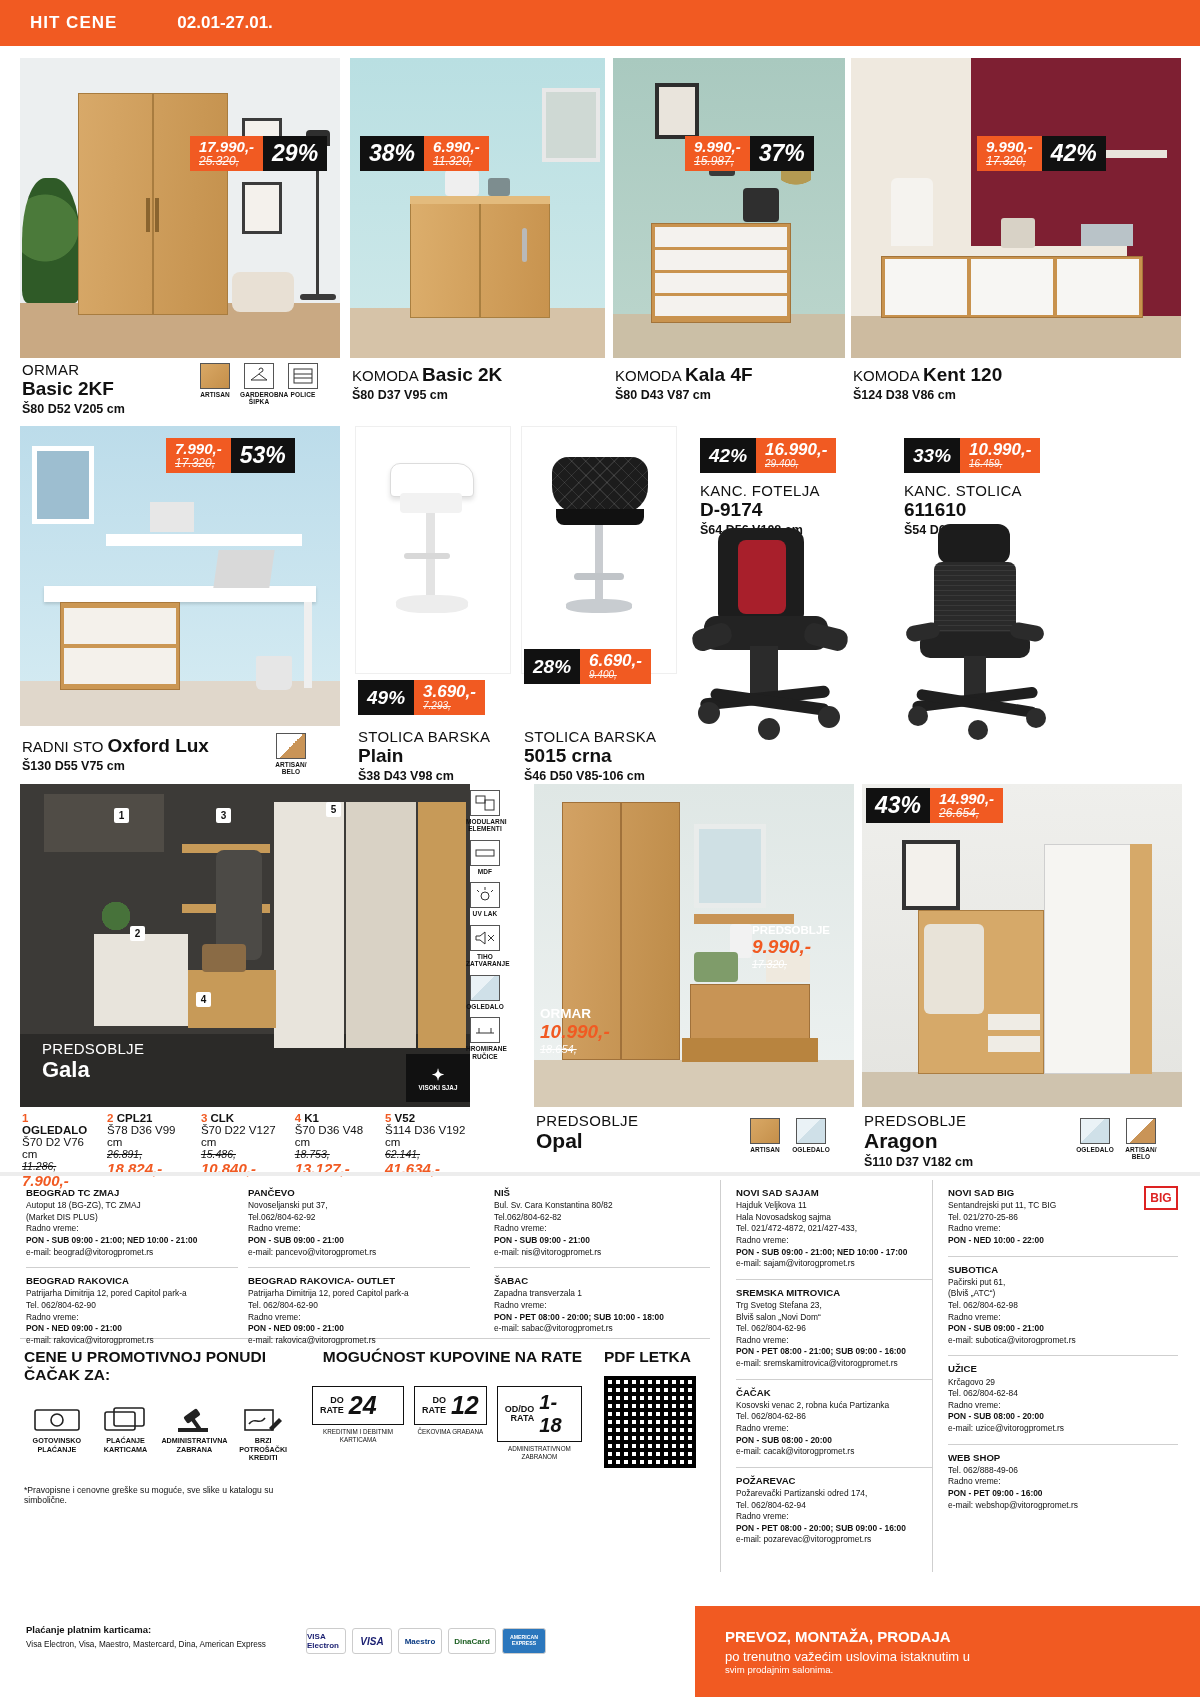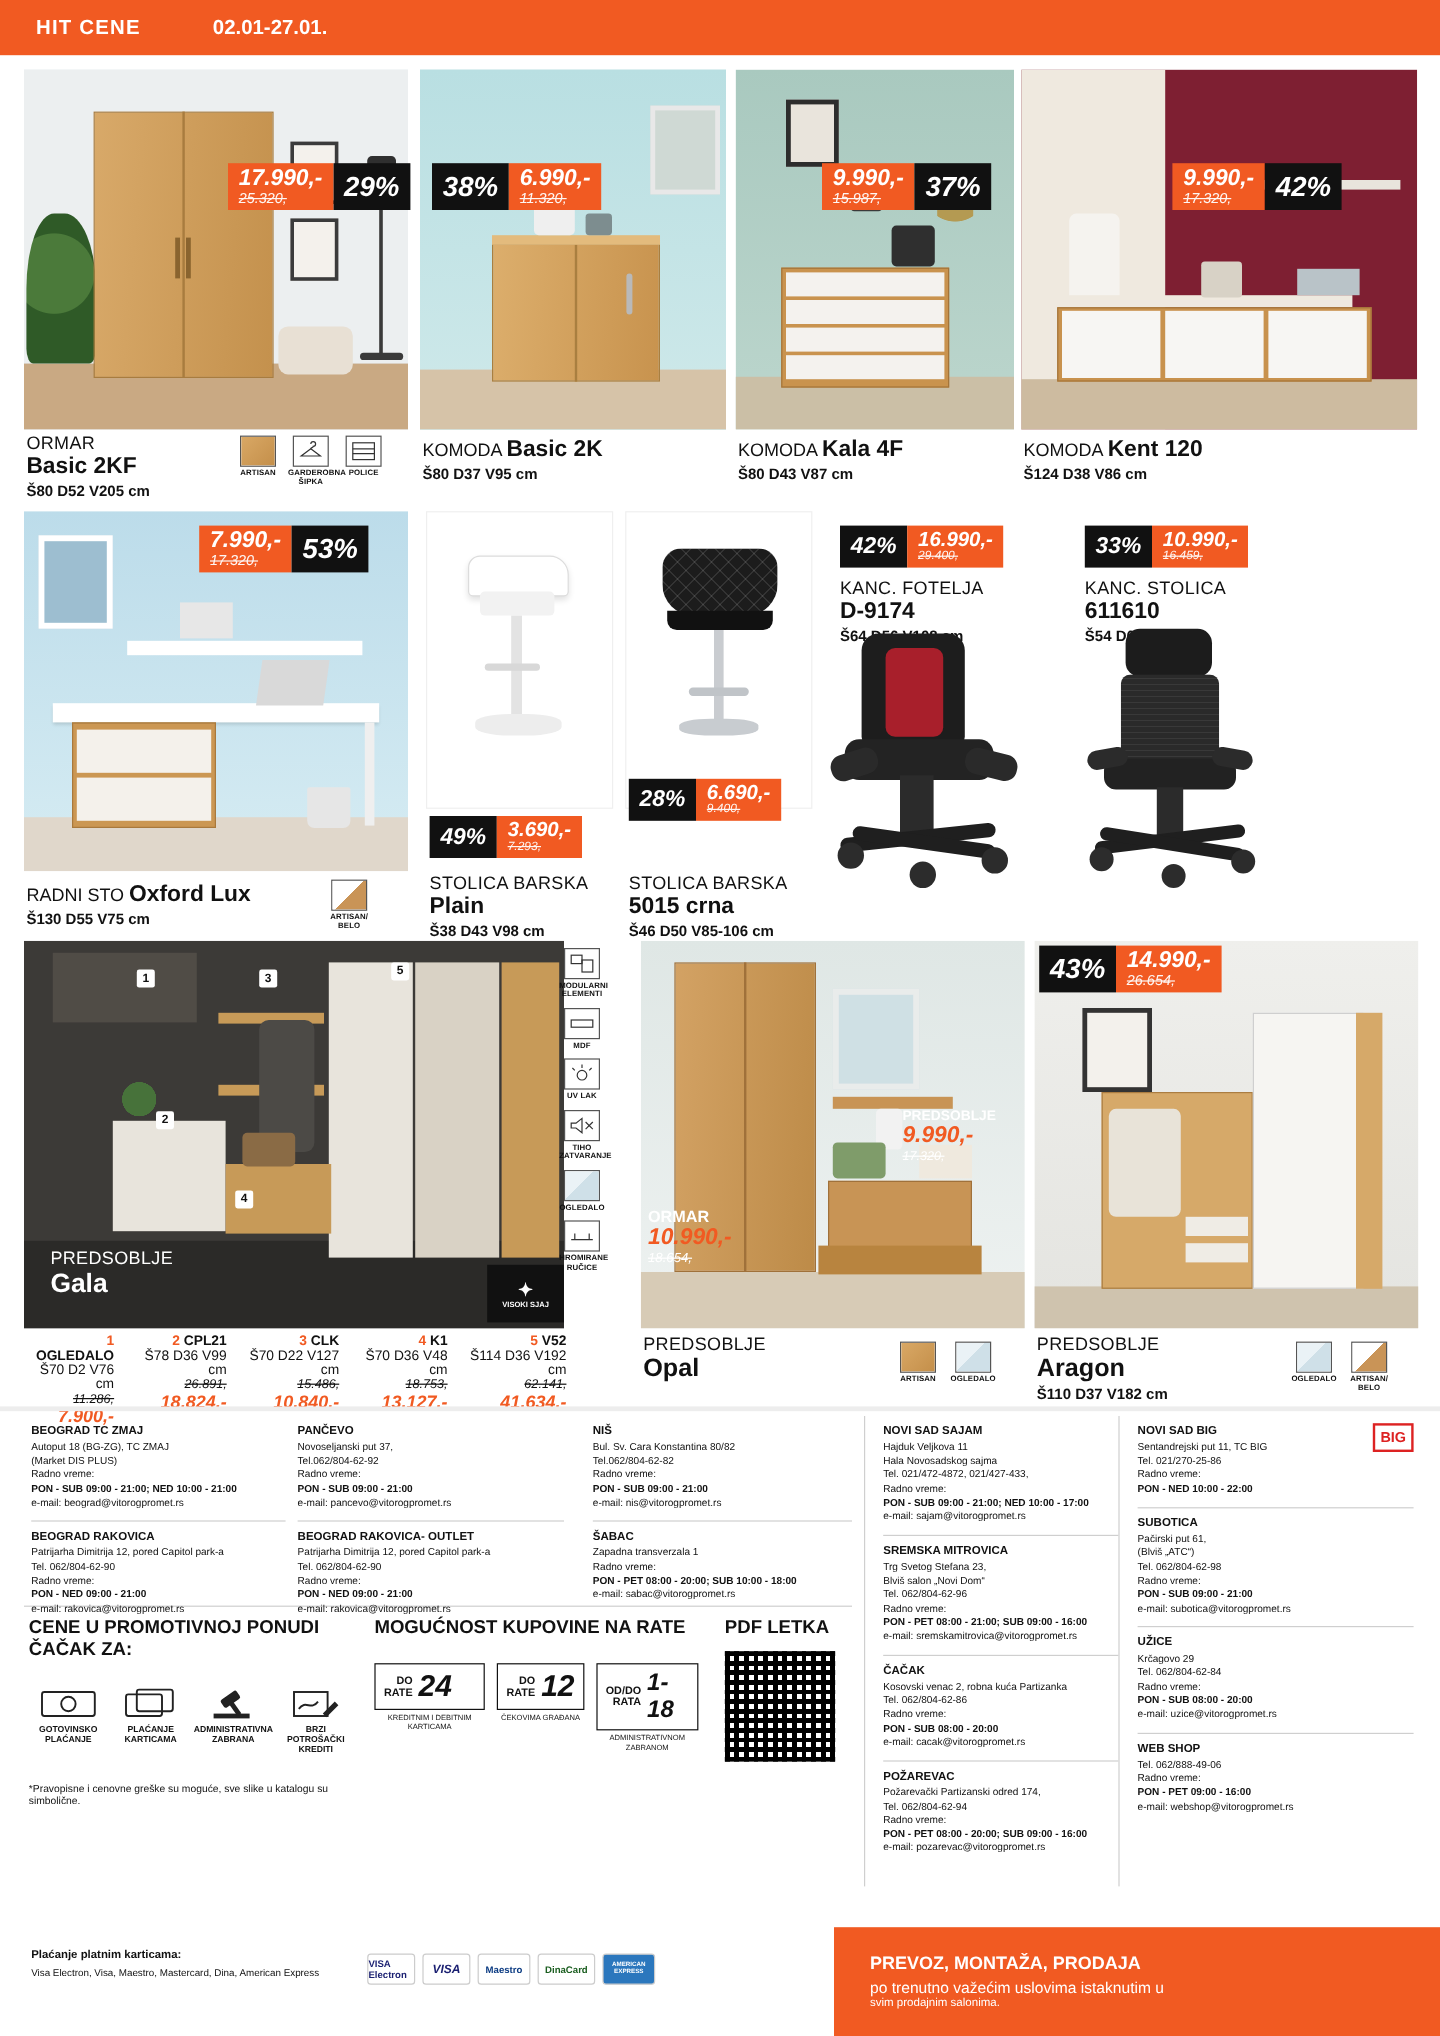--- a/index.html
+++ b/index.html
@@ -16,21 +16,21 @@
   }
   .header .hit { font-weight:bold; font-size:17px; letter-spacing:1px; }
   .header .dates { font-weight:bold; font-size:17px; }
 
   
   .badge-row { display:flex; align-items:stretch; position:absolute; z-index:5; }
   .pbox {
     background:#f15a22; color:#fff; padding:3px 9px 4px 9px;
     display:flex; flex-direction:column; justify-content:center; line-height:1;
   }
-  .pbox .now { font-size:19px; font-weight:bold; font-style:italic; white-space:nowrap;}
+  .pbox .now { font-size:15px; font-weight:bold; font-style:italic; white-space:nowrap;}
   .pbox .was {
     font-size:12px; font-style:italic; text-decoration:line-through;
     opacity:.95; white-space:nowrap; margin-top:1px;
   }
   .pctbox {
     background:#111; color:#fff; font-size:23px; font-weight:bold;
     display:flex; align-items:center; justify-content:center; padding:0 9px;
     font-style:italic;
   }
   .pctbox.small { font-size:19px; }
@@ -487,21 +487,21 @@
   <div class="chip">
     <div class="sq">
       <svg width="24" height="14" viewBox="0 0 24 14">
           <path d="M3 10h18M6 10V5M18 10V5" fill="none" stroke="#333"></path>
         </svg>
     </div>
     <div class="lbl">HROMIRANE RUČICE</div>
   </div>
 </div>
 
-<div style="position:absolute;left:22px;top:1112px;width:450px;display:flex;gap:12px;text-align:right;">
+<div style="position:absolute;left:22px;top:1112px;width:450px;display:flex;gap:12px;">
   <div class="legend" style="width:84px;">
     <div class="ln1"><span style="color:#f15a22;">1</span> <span>OGLEDALO</span></div>
     <div>Š70 D2 V76 cm</div>
     <div class="old">11.286,</div>
     <div class="new">7.900,-</div>
   </div>
   <div class="legend" style="width:94px;">
     <div class="ln1"><span style="color:#f15a22;">2</span> <span>CPL21</span></div>
     <div>Š78 D36 V99 cm</div>
     <div class="old">26.891,</div>
@@ -795,21 +795,21 @@
             <path d="M30 22l10-10 3 3-10 10z" fill="#222"></path>
           </svg>
       </div>
       <div>BRZI POTROŠAČKI KREDITI</div>
     </div>
   </div>
   <div style="font-size:8.6px;margin-top:22px;">*Pravopisne i cenovne greške su moguće, sve slike u katalogu su simbolične.</div>
 </div>
 
 <div style="position:absolute;left:312px;top:1348px;width:270px;">
-  <div style="font-size:15.5px;font-weight:bold;">MOGUĆNOST KUPOVINE NA RATE</div>
+  <div style="font-size:15.5px;font-weight:bold;text-align:right;">MOGUĆNOST KUPOVINE NA RATE</div>
   <div style="display:flex;gap:10px;margin-top:20px;">
     <div>
       <div class="rate">
         <div class="lbl">
             <div>DO</div>
             <div>RATE</div>
           </div>
         <div class="num">24</div>
       </div>
       <div class="rate-sub">KREDITNIM I DEBITNIM KARTICAMA</div>

